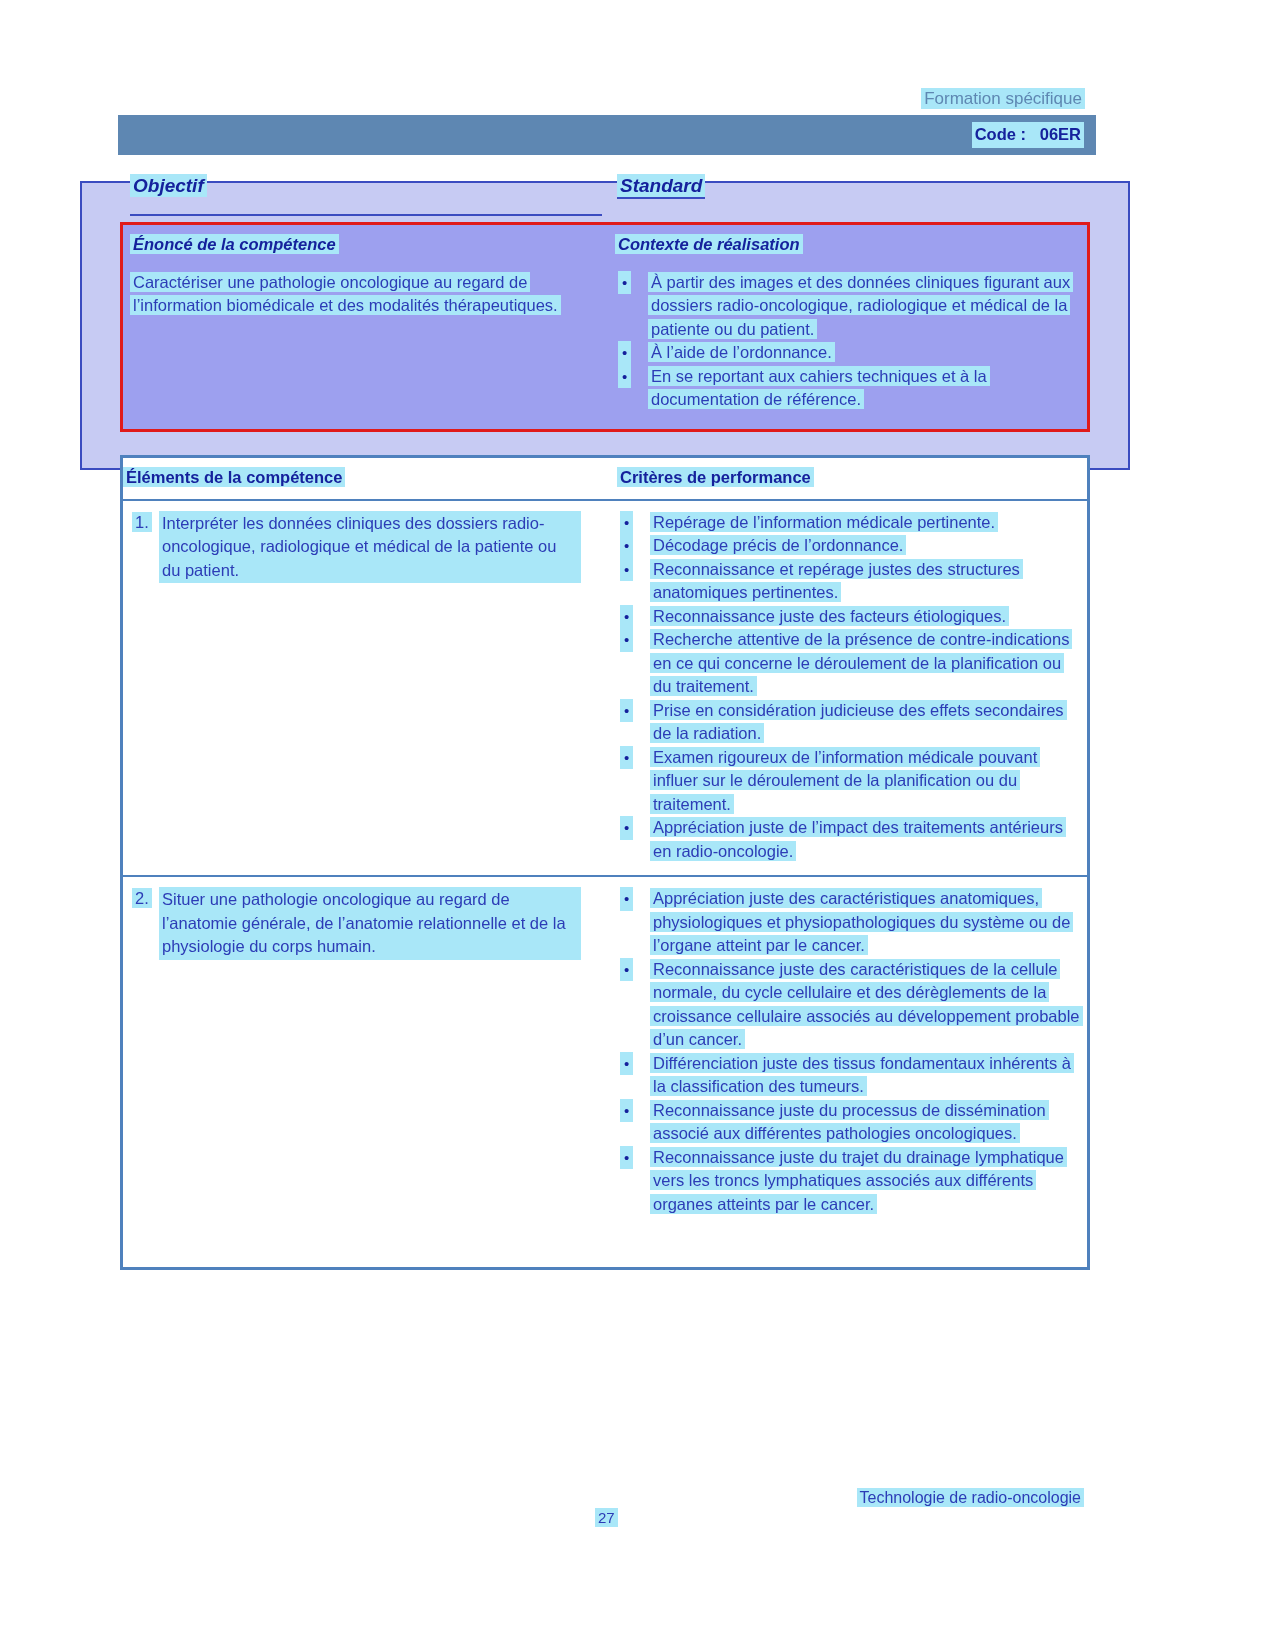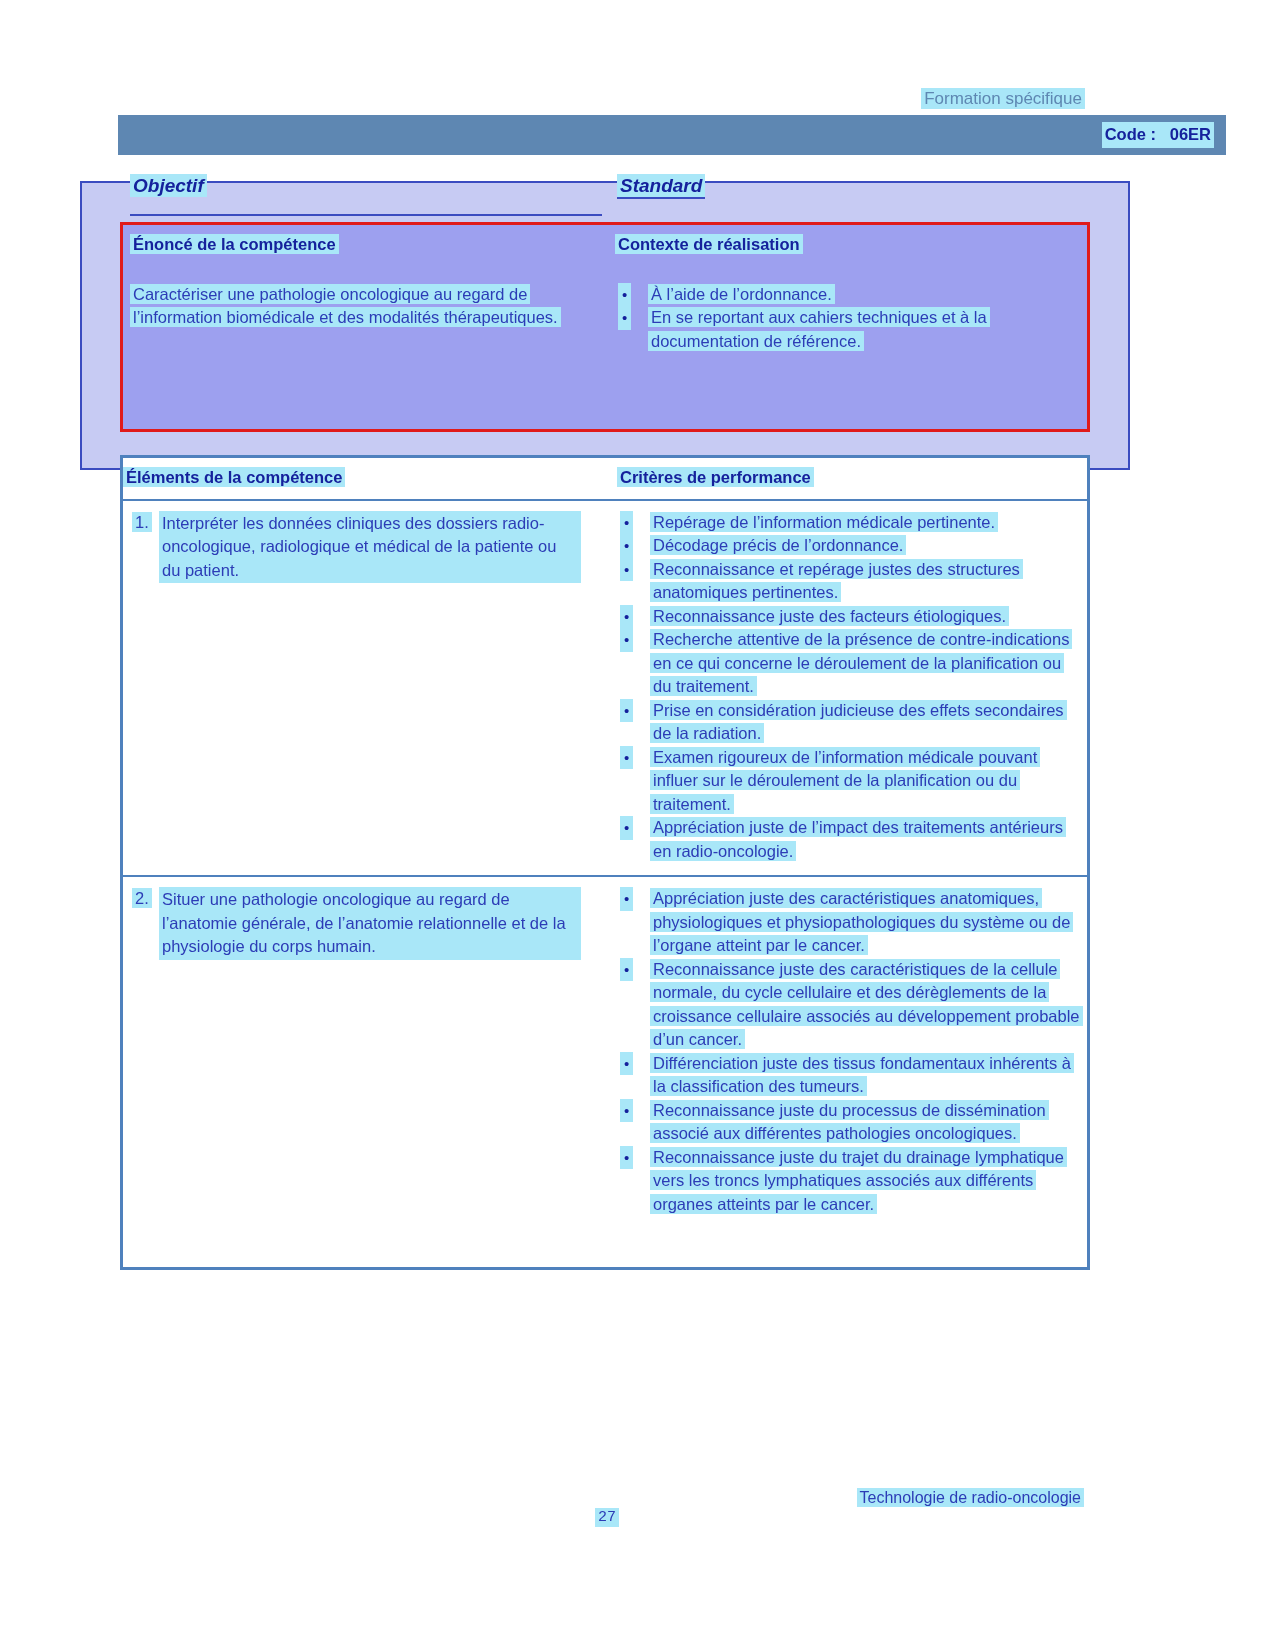--- a/index.html
+++ b/index.html
@@ -15,21 +15,21 @@
     padding:1px 3px;
     box-decoration-break:clone; -webkit-box-decoration-break:clone;
   }
   .bold { font-weight:bold; color:var(--heading,#15219c); }
 
   
   .fr-label { position:absolute; top:87px; right:190px; font-size:17px; color:var(--bar,#5e87b2); }
 
   
   .code-bar {
-    position:absolute; left:118px; top:115px; width:1108px; height:40px;
+    position:absolute; left:118px; top:115px; width:978px; height:40px;
     background:var(--bar,#5e87b2);
     display:flex; align-items:center; justify-content:flex-end; padding-right:12px;
   }
   .code-text { font-weight:bold; white-space:pre; color:var(--heading,#15219c); }
 
   
   .os-box {
     position:absolute; left:80px; top:181px; width:1050px; height:289px;
     background:var(--lavender,#c7cbf3);
     border:2px solid var(--boxBorder,#4a5ec2);
@@ -47,21 +47,21 @@
 
   
   .red-box {
     position:absolute; left:120px; top:222px; width:970px; min-height:210px;
     background:var(--purple,#9da0ef);
     border:3px solid var(--red,#e01a1a);
     display:grid; grid-template-columns:492px 1fr;
   }
   .rb-left  { padding:8px 36px 10px 7px; }
   .rb-right { padding:8px 6px 10px 0; }
-  .rb-header { margin-bottom:26px; }
+  .rb-header { margin-bottom:14px;font-style:italic; }
   .rb-body {}
 
   
   ul.bullets { list-style:none; }
   li.crit { position:relative; padding-left:33px; }
   .blt {
     position:absolute; left:3px; top:0;
     background:var(--highlight,#a9e7f8);
     padding:0 4px; color:var(--heading,#15219c); font-size:15px;
   }
@@ -82,21 +82,21 @@
     display:grid; grid-template-columns:494px 1fr;
     padding:10px 0 12px 0;
   }
   .et-row + .et-row { border-top:2px solid var(--tableBorder,#4f81bd); }
   .et-row .cell-l { padding:0 36px 0 9px; display:flex; align-items:flex-start; }
   .et-row .cell-r { padding-right:6px; }
   .row-num { flex:0 0 27px; }
 
   
   .footer-program { position:absolute; top:1486px; right:191px; font-size:16px; }
-  .page-num { position:absolute; top:1506px; left:595px; font-size:15px;font-family:Liberation Mono, monospace; }
+  .page-num { position:absolute; top:1506px; left:595px; font-size:15px; }
 </style>
 </head>
 <body>
 
 <div class="page">
 
   <div class="fr-label">
     <span class="hl">Formation spécifique</span>
   </div>
 
@@ -122,20 +122,21 @@
         <span class="hl">Caractériser une pathologie oncologique au regard de l’information biomédicale et des modalités thérapeutiques.</span>
       </div>
     </div>
     <div class="rb-right">
       <div class="rb-header">
         <span class="hl bold">Contexte de réalisation</span>
       </div>
       <ul class="bullets">
         <li class="crit">
           <span class="blt">•</span>
+          <span class="hl">À partir des images et des données cliniques figurant aux dossiers radio-oncologique, radiologique et médical de la patiente ou du patient.</span>
         </li>
         <li class="crit">
           <span class="blt">•</span>
           <span class="hl">À l’aide de l’ordonnance.</span>
         </li>
         <li class="crit">
           <span class="blt">•</span>
           <span class="hl">En se reportant aux cahiers techniques et à la documentation de référence.</span>
         </li>
       </ul>

